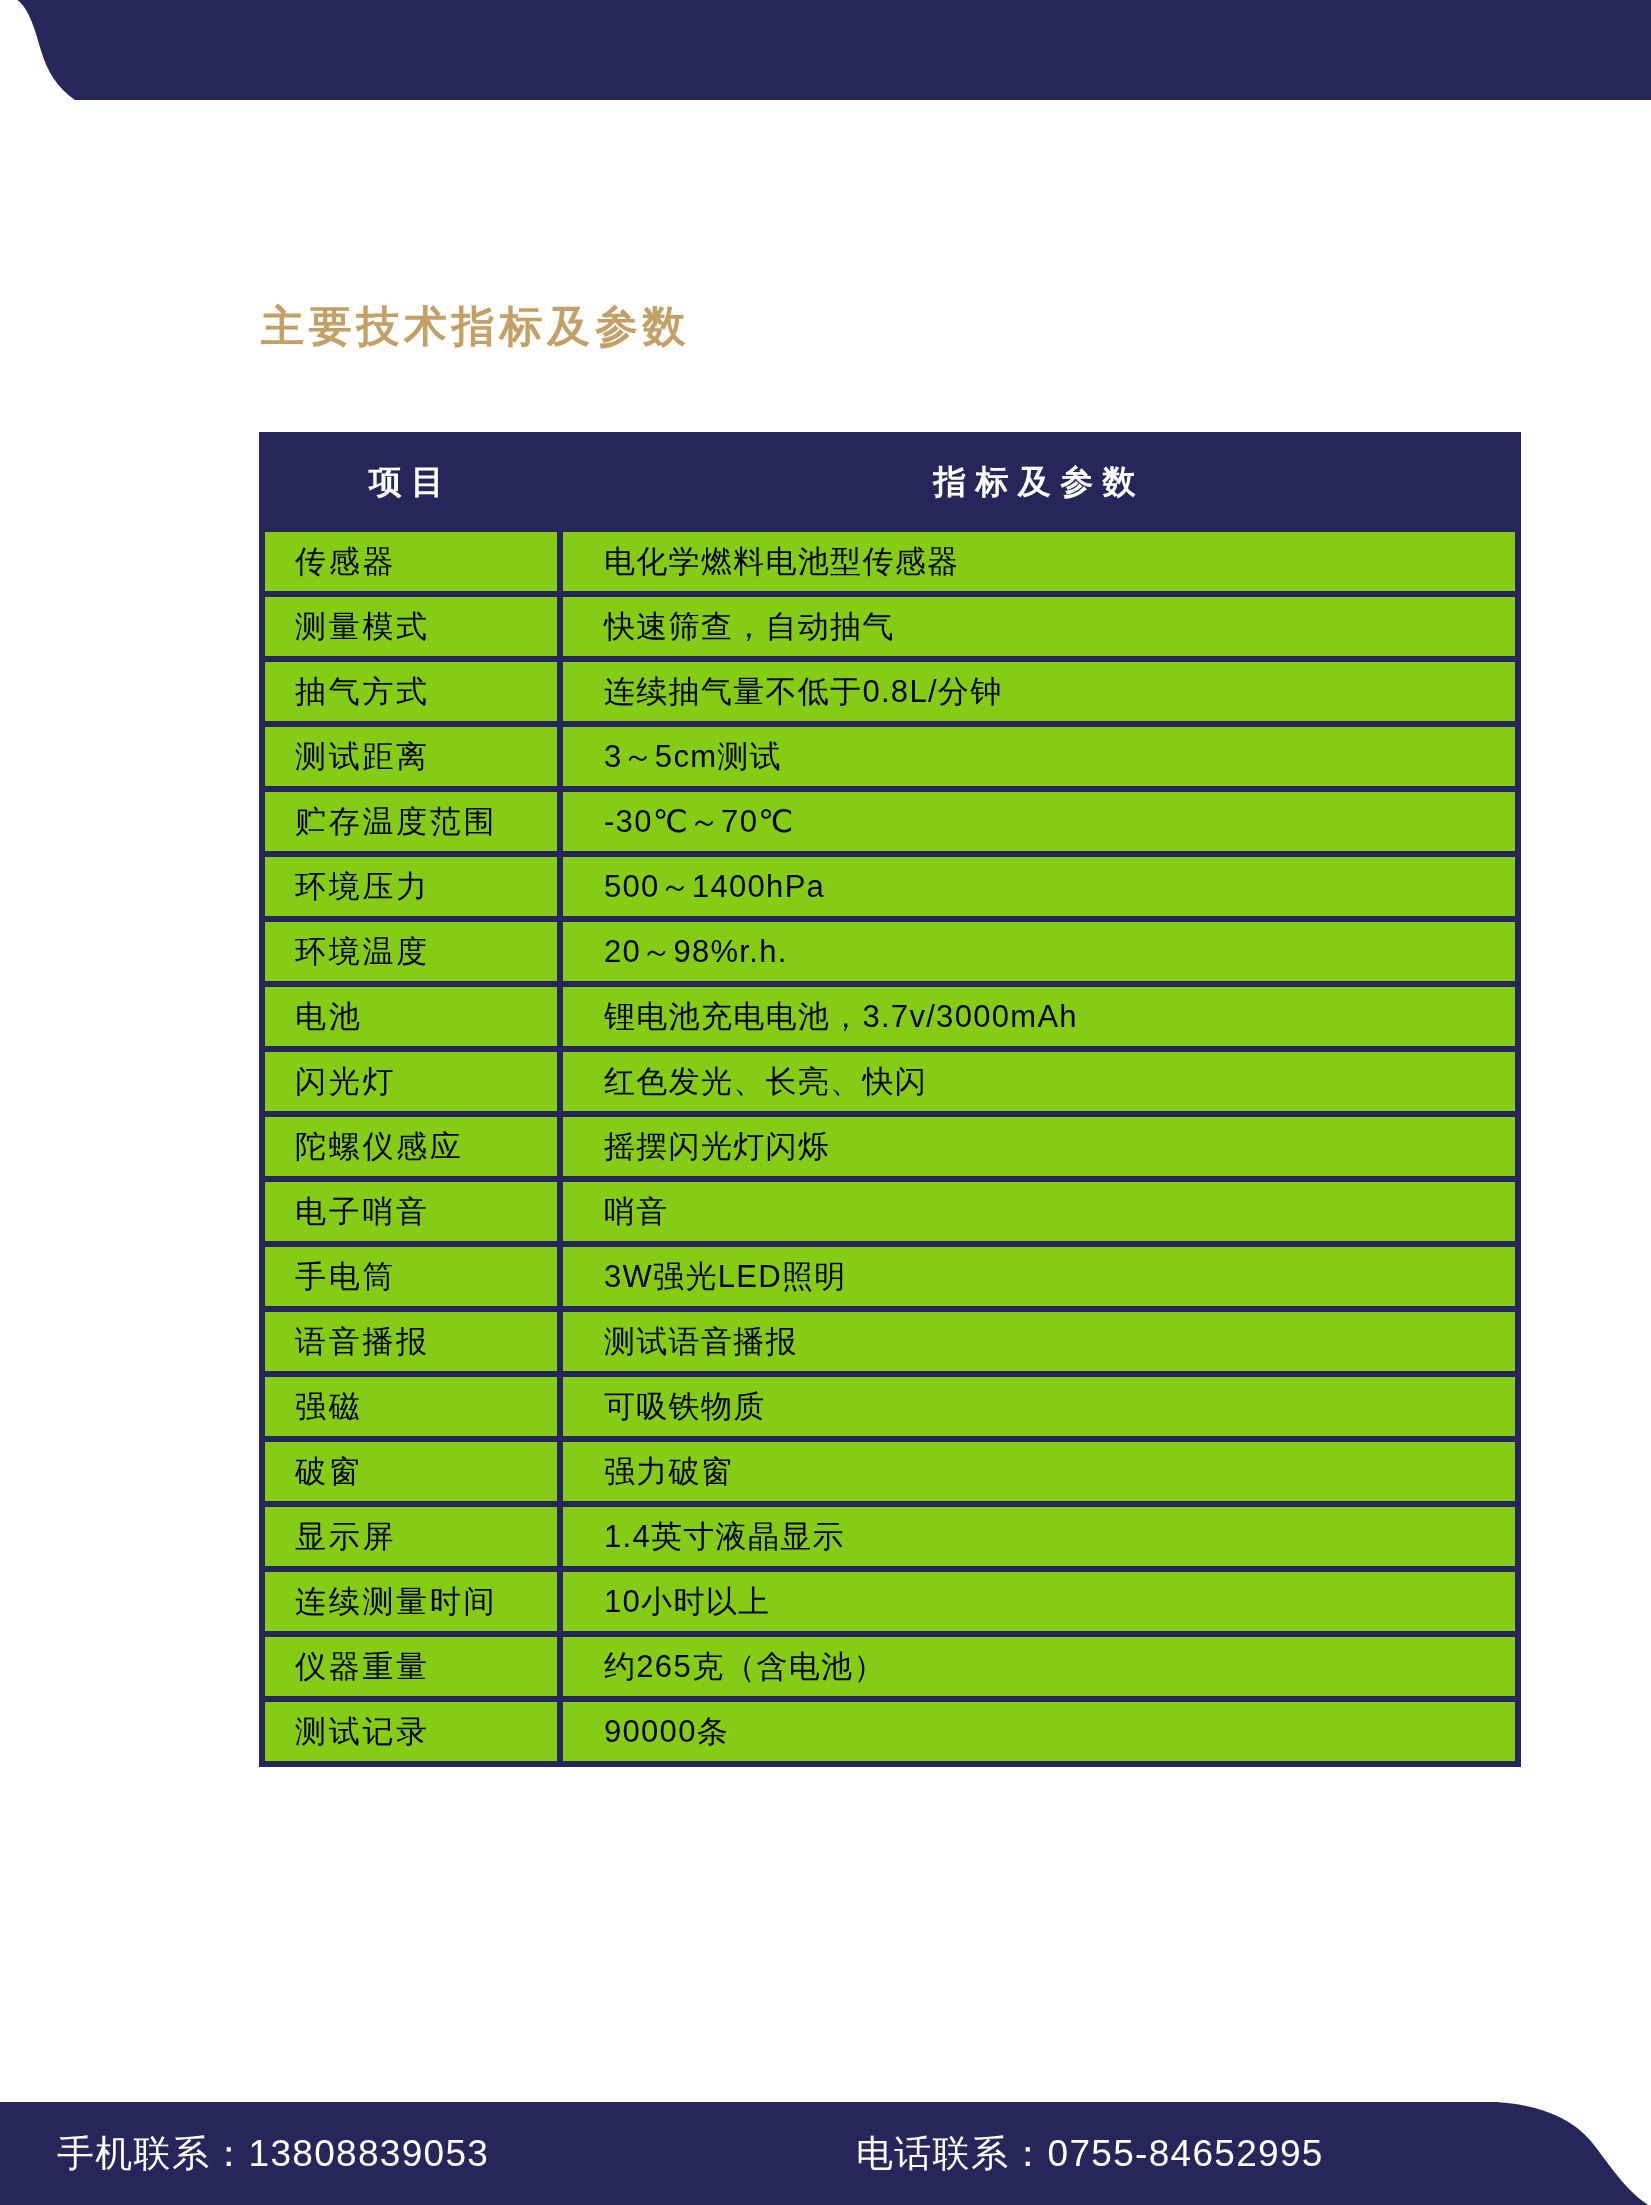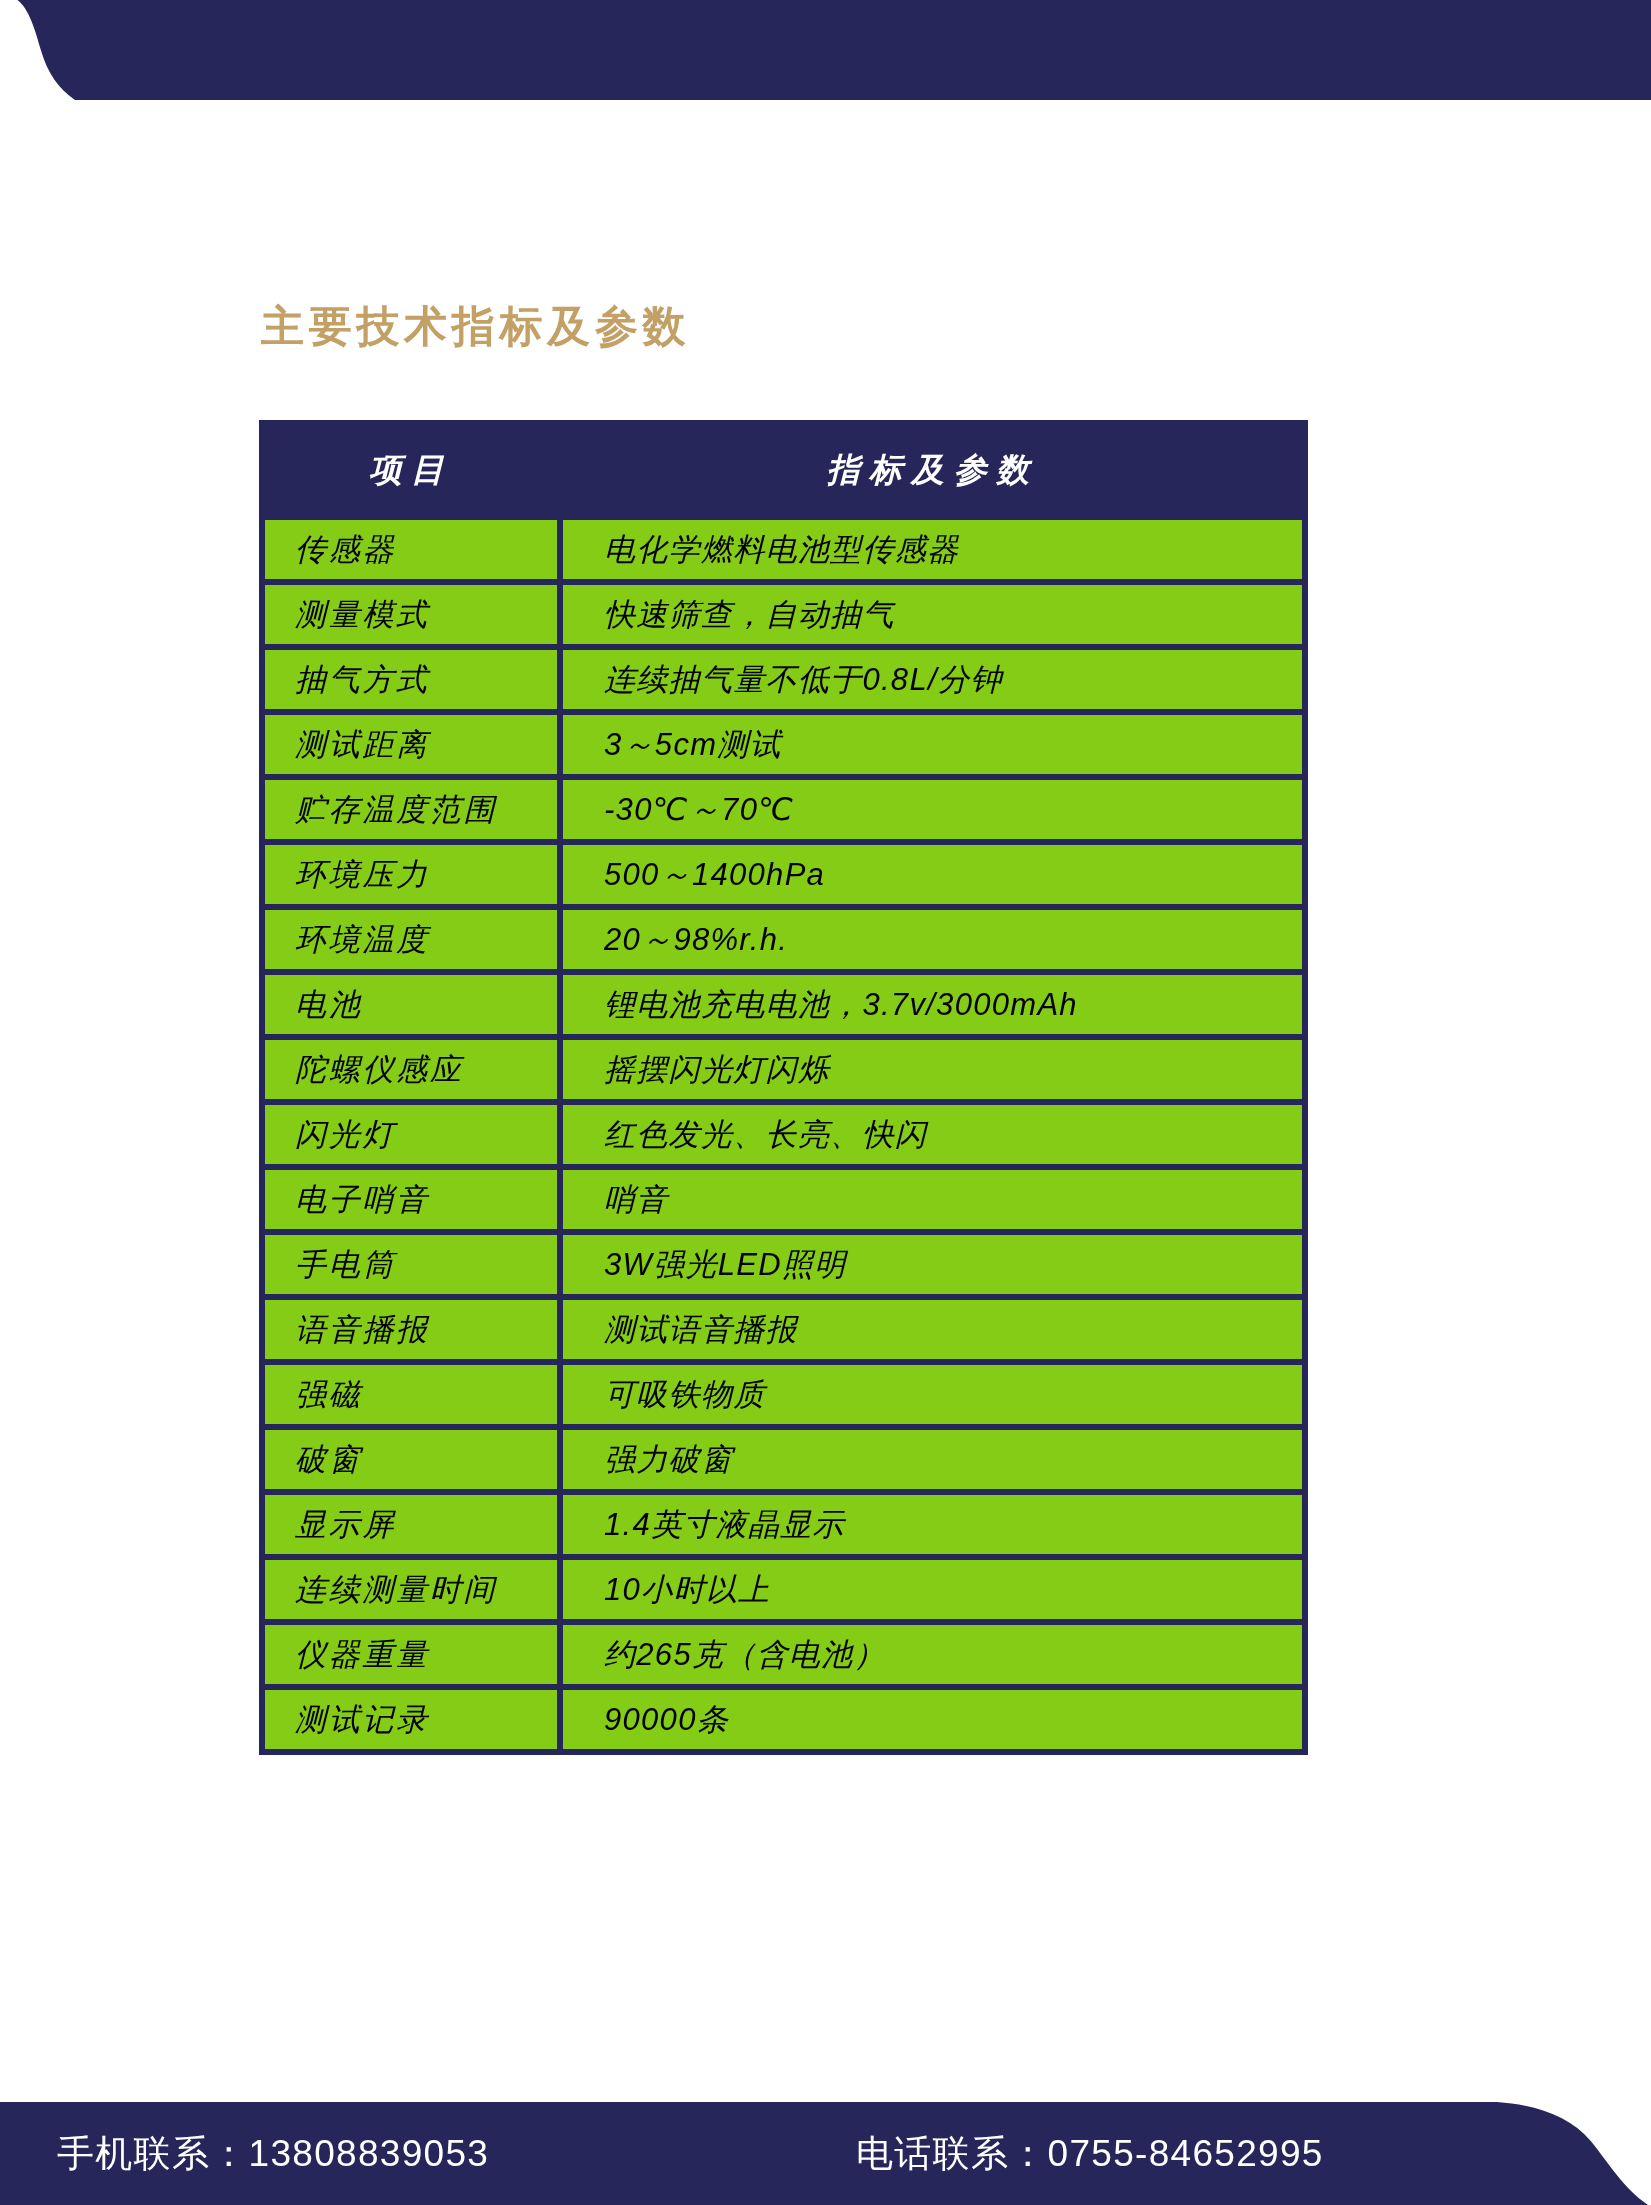--- a/index.html
+++ b/index.html
@@ -24,25 +24,24 @@
     margin:12px;
     font-size:43px;
     line-height:1.1;
     font-weight:700;
     letter-spacing:4.7px;
     color:var(--gold,#C2A066);
   }
   .spec-table{
     position:absolute;
     left:259px;
-    top:420px;
-    width:1049px;
+    top:432px;
+    width:1262px;
     border-collapse:collapse;
     table-layout:fixed;
-    font-style:italic;
   }
   .spec-table th,.spec-table td{
     border:6px solid var(--navy,#26265A);
     margin:0;
   }
   .spec-table th{
     background:var(--navy,#26265A);
     color:#ffffff;
     font-size:33px;
     font-weight:700;
@@ -128,26 +127,26 @@
         </tr>
         <tr>
           <td class="item-cell">环境温度</td>
           <td class="value-cell">20～98%r.h.</td>
         </tr>
         <tr>
           <td class="item-cell">电池</td>
           <td class="value-cell">锂电池充电电池，3.7v/3000mAh</td>
         </tr>
         <tr>
+          <td class="item-cell">闪光灯</td>
+          <td class="value-cell">红色发光、长亮、快闪</td>
+        </tr>
+        <tr>
           <td class="item-cell">陀螺仪感应</td>
           <td class="value-cell">摇摆闪光灯闪烁</td>
-        </tr>
-        <tr>
-          <td class="item-cell">闪光灯</td>
-          <td class="value-cell">红色发光、长亮、快闪</td>
         </tr>
         <tr>
           <td class="item-cell">电子哨音</td>
           <td class="value-cell">哨音</td>
         </tr>
         <tr>
           <td class="item-cell">手电筒</td>
           <td class="value-cell">3W强光LED照明</td>
         </tr>
         <tr>

